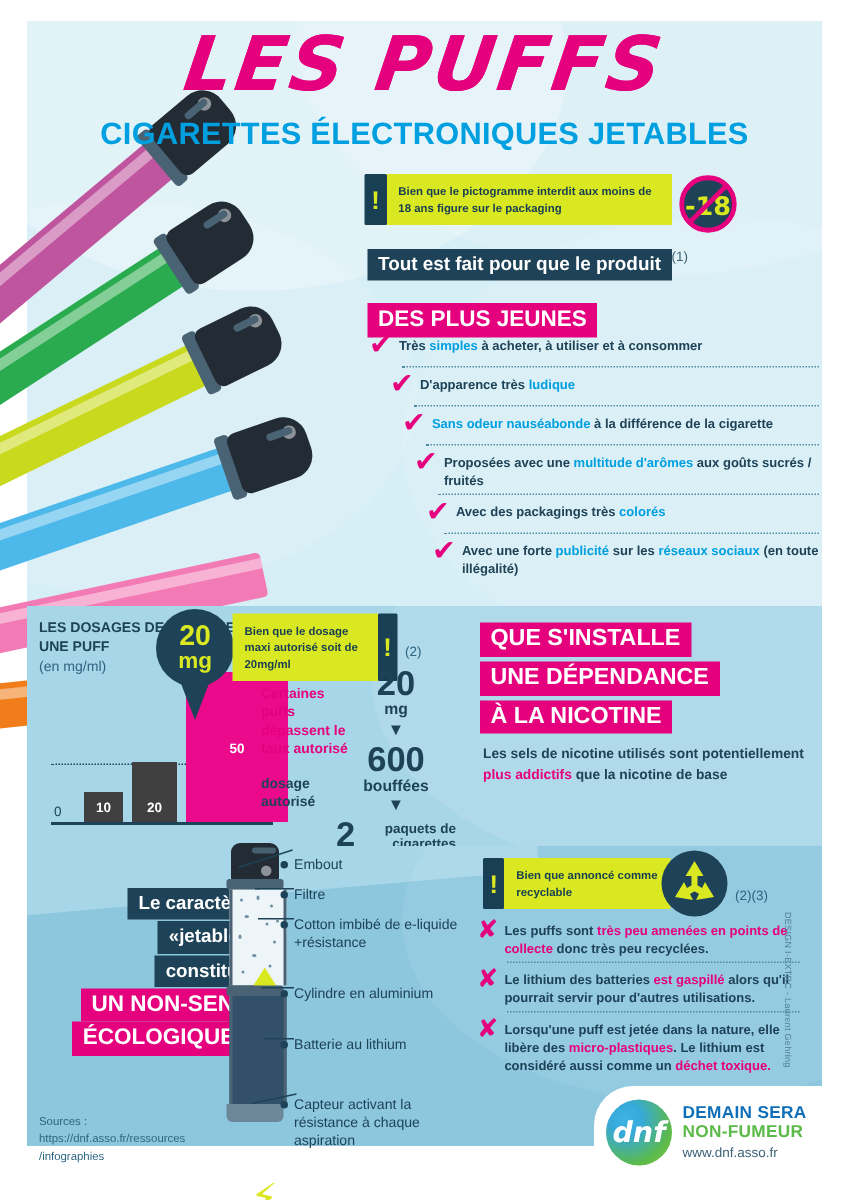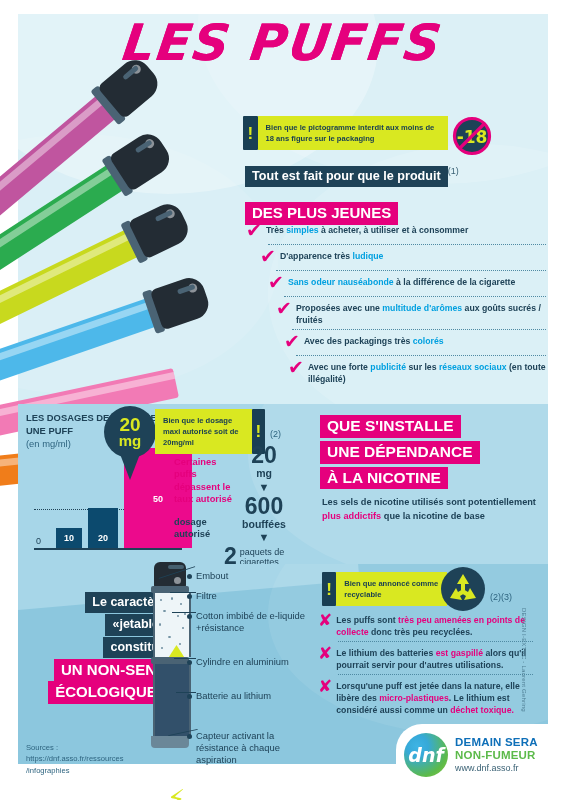--- a/index.html
+++ b/index.html
@@ -60,21 +60,21 @@
   .hl{color:#00a0e0;}
   .dots{border-top:1.2px dotted #4f8aa3;margin:3px 0 3px 0;}
 
   
   #chart-wrap{position:absolute;left:26px;top:412px;width:160px;height:140px;}
   #chart-title{font-size:9.4px;font-weight:700;color:#1e4257;line-height:1.38;}
   #chart-title .unit{font-weight:400;color:#2f6580;}
   #plot{position:absolute;left:8px;top:34px;width:148px;height:104px;}
   .axis{position:absolute;left:0;bottom:0;width:148px;height:2px;background:#1e4257;}
   .limit-line{position:absolute;left:0;width:148px;border-top:1.4px dotted #1e4257;}
-  .bar{position:absolute;bottom:2px;background:#0c4a6e;text-align:center;color:#fff;
+  .bar{position:absolute;bottom:2px;background:#404040;text-align:center;color:#fff;
        font-size:9px;font-weight:700;}
   .bar.tall{background:#ec0a8c;}
   .bar .v{position:absolute;left:0;right:0;bottom:5px;}
   .tick0{position:absolute;bottom:4px;left:2px;font-size:9px;color:#1e4257;font-weight:400;}
   .chart-note{position:absolute;font-size:9.3px;font-weight:700;line-height:1.32;}
   .note-pink{color:#e5007d;}
   .note-dark{color:#1e4257;}
 
   
   #mg-bubble{position:absolute;left:104px;top:406px;width:52px;height:52px;border-radius:50%;
@@ -85,21 +85,21 @@
   #mg-bubble:after{content:"";position:absolute;left:16px;bottom:-22px;width:0;height:0;
      border-left:10px solid transparent;border-right:10px solid transparent;border-top:26px solid #1e4257;}
 
   
   #equiv{position:absolute;left:224px;top:444px;width:80px;text-align:center;color:#1e4257;}
   #equiv .big{font-size:23px;font-weight:700;line-height:1;}
   #equiv .sm{font-size:10.5px;font-weight:700;line-height:1.1;margin-top:1px;}
   #equiv .arrow{font-size:11px;line-height:1;margin:2px 0;color:#1e4257;}
   #equiv .row2{display:flex;align-items:center;justify-content:center;gap:3px;}
   #equiv .row2 .big{font-size:23px;}
-  #equiv .row2 .lbl{font-size:9px;font-weight:400;text-align:left;line-height:1.12;}
+  #equiv .row2 .lbl{font-size:9px;font-weight:700;text-align:right;line-height:1.12;}
 
   
   #risk{position:absolute;left:320px;top:412px;width:220px;}
   #risk .l1{font-size:13px;}
   #risk .l2{font-size:15.5px;margin-top:2px;}
   #risk p{margin:7px 0 0 2px;font-size:9.2px;font-weight:700;color:#1e4257;line-height:1.42;}
   #risk p .pk{color:#e5007d;}
 
   
   #recycle-callout{left:322px;top:572px;}
@@ -213,20 +213,21 @@
 
     <div class="puff" style="left:-62px;top:462px;transform:rotate(-6deg);">
       <div class="body" style="width:250px;background:#f07d1a;">
           <div class="hi"></div>
         </div>
     </div>
   </div>
 
   <div id="title-block">
     <div id="main-title">LES PUFFS</div>
+    <div id="subtitle">CIGARETTES ÉLECTRONIQUES JETABLES</div>
   </div>
 
   <div class="callout" style="left:243px;top:116px;width:205px;">
     <div class="excl">!</div>
     <div class="callout-body" style="width:180px;">Bien que le pictogramme interdit aux moins de 18 ans figure sur le packaging</div>
   </div>
 
   <svg id="no18" viewBox="0 0 40 40">
     <circle cx="20" cy="20" r="17" fill="#1e4257"></circle>
     <text x="20" y="27" font-family="DejaVu Sans, sans-serif" font-size="17" font-weight="bold" fill="#d9e821" text-anchor="middle">-18</text>

